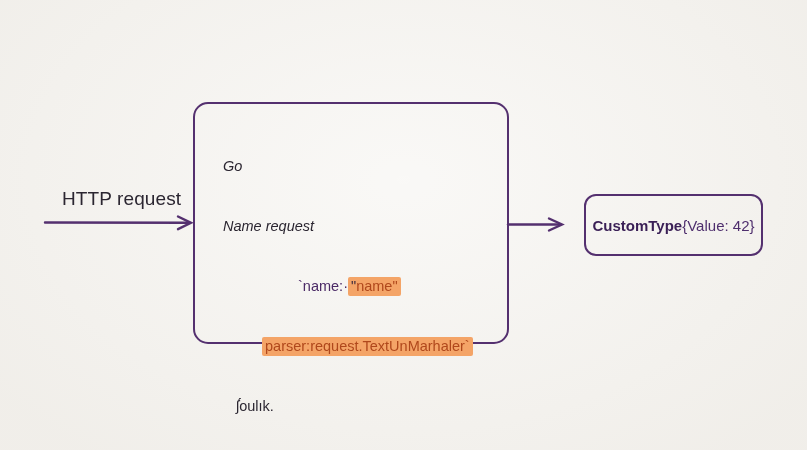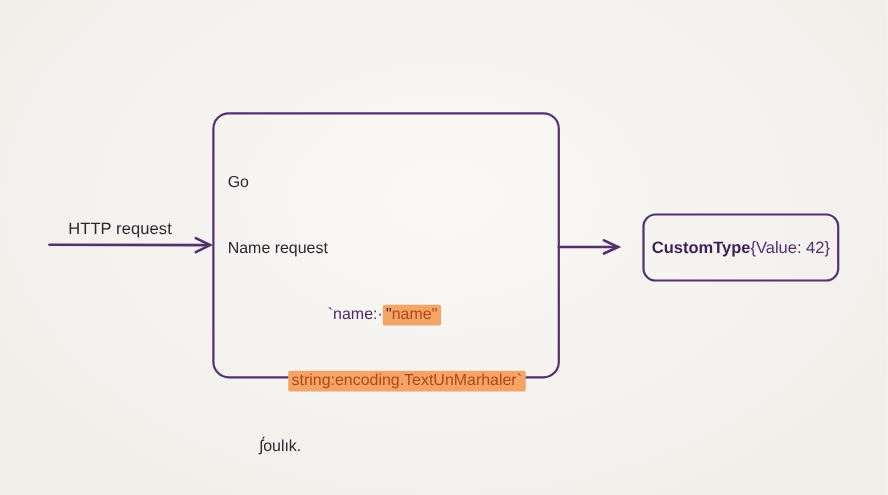--- a/index.html
+++ b/index.html
@@ -24,22 +24,22 @@
   .arrow-layer {
     position: absolute;
     left: 0; top: 0;
     width: 807px;
     height: 450px;
     pointer-events: none;
   }
   .http-label {
     position: absolute;
     left: 62px;
-    top: 200px;
-    font-size: 15px;
+    top: 188px;
+    font-size: 19px;
     color: #2b2631;
     letter-spacing: 0.1px;
   }
   .code-box {
     position: absolute;
     left: 193px;
     top: 102px;
     width: 312px;
     height: 238px;
     border: 2.2px solid #54306f;
@@ -48,21 +48,21 @@
     background: transparent;
   }
   .code-lines {
     padding: 12px 0 0 12px;
     font-size: 14.5px;
     line-height: 20px;
     color: #2b2631;
     white-space: pre;
   }
   .code-line { height: 20px; }
-  .ml0  { margin-left: 0; }
+  .ml0  { margin-left: 16px; font-style: italic; }
   .ml43 { margin-left: 29px; }
   .ml57 { margin-left: 55px; }
   .ml93 { margin-left: 91px; }
   .tag-prefix { color: #4b2a66; }
   .hl {
     background: #f4a467;
     border-radius: 2px;
     padding: 1px 3px 2px 3px;
   }
   .hl-darkquote { color: #3c2a3d; }
@@ -101,21 +101,21 @@
     </g>
   </svg>
 
   <div class="http-label">HTTP request</div>
 
   <div class="code-box">
     <div class="code-lines">
       <div class="code-line ml0">Go</div>
       <div class="code-line ml0">Name request</div>
       <div class="code-line ml93"><span class="tag-prefix">`name:·</span><span class="hl"><span class="hl-darkquote">"</span><span class="hl-text">name"</span></span></div>
-      <div class="code-line ml57"><span class="hl hl-text">string:encoding.TextUnMarhaler`</span></div>
+      <div class="code-line ml57"><span class="hl hl-text">parser:request.TextUnMarhaler`</span></div>
       <div class="code-line ml43">ʃ́oulık.</div>
       
       
       
       
       
       
     </div>
   </div>
 

